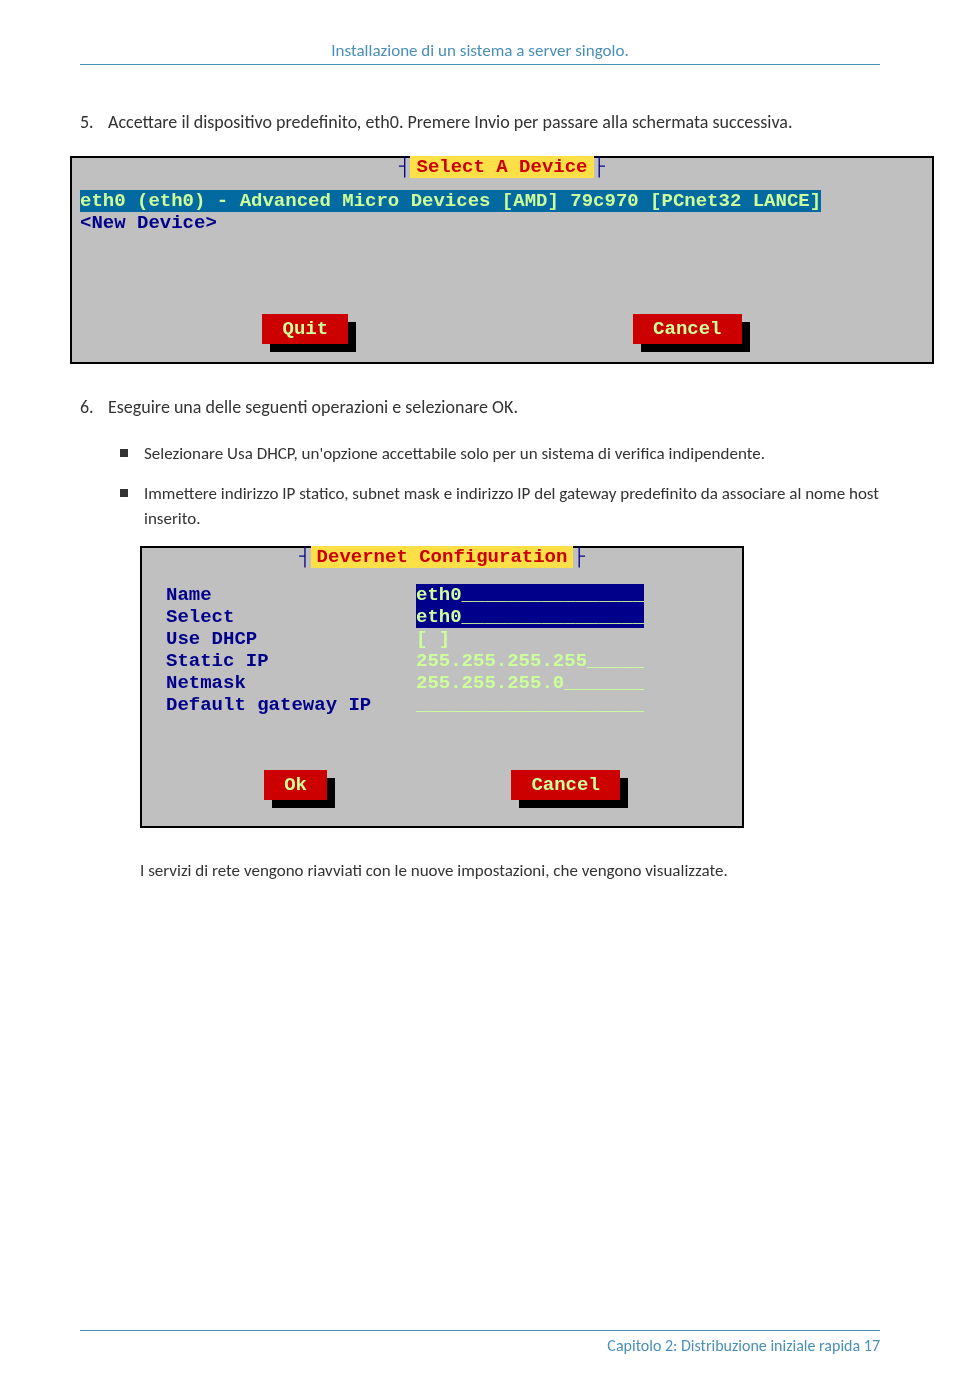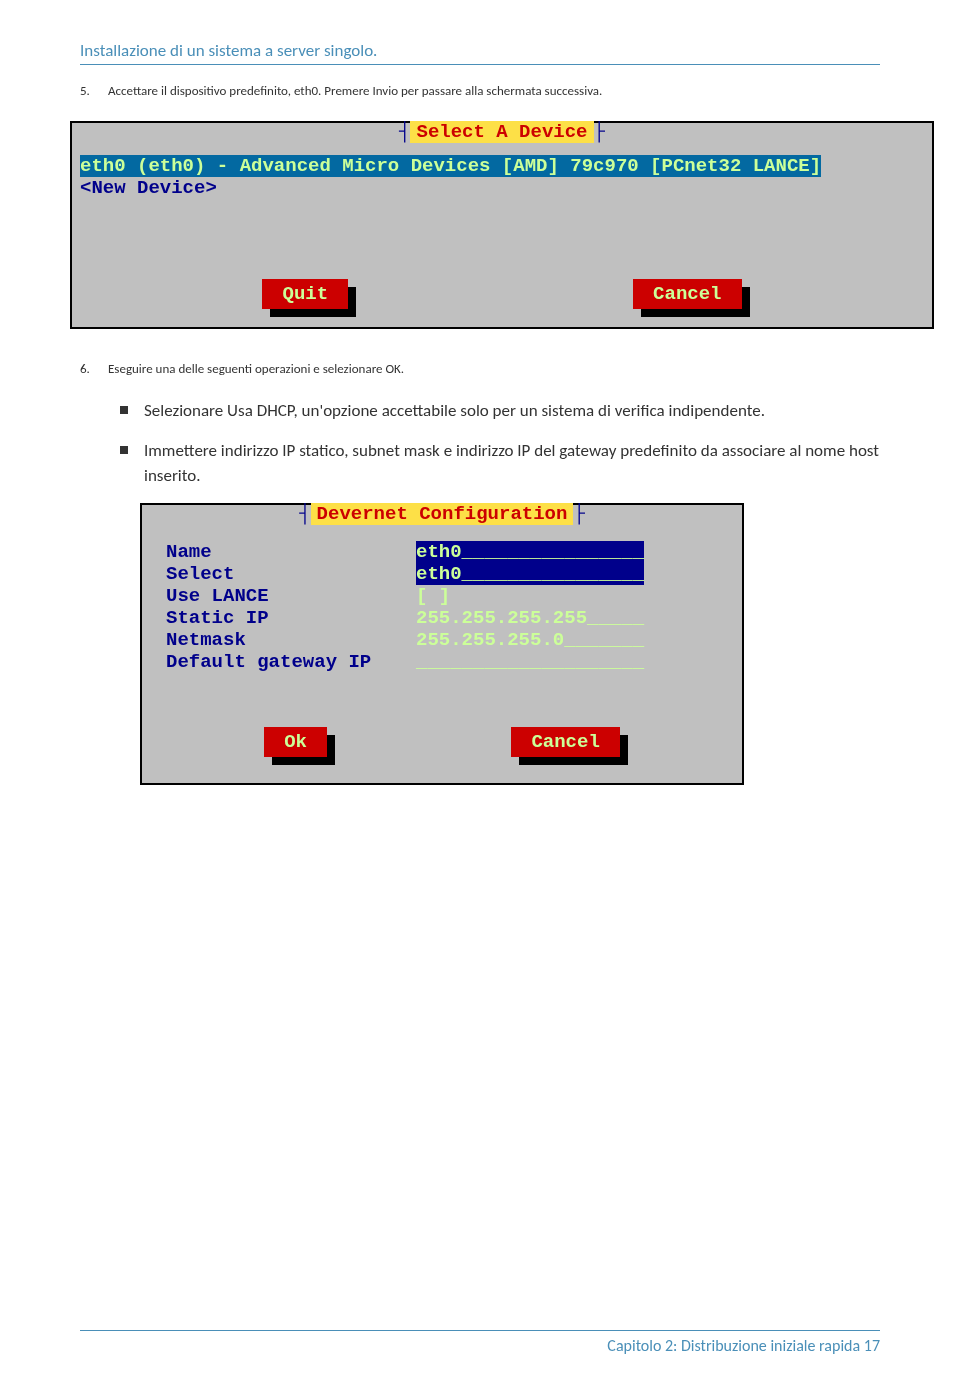--- a/index.html
+++ b/index.html
@@ -1,18 +1,18 @@
 <!DOCTYPE html>
 <html><head>
 <meta charset="utf-8">
 <style>
 body{margin:0;font-family:Calibri,Arial,sans-serif;background:#fff;color:#333;width:960px}
 .page{padding:40px 80px 30px 80px;min-height:1385px;box-sizing:border-box;position:relative}
-.header-title{color:#4a8fb8;font-family:'Segoe UI',Calibri,sans-serif;font-size:17px;text-align:left;border-bottom:1px solid #4a8fb8;padding-bottom:3px;margin-bottom:16px;font-weight:400}
-.step{margin:0 0 20px 0;font-size:13px;line-height:1.5}
+.header-title{color:#4a8fb8;font-family:'Segoe UI',Calibri,sans-serif;font-size:17px;text-align:center;border-bottom:1px solid #4a8fb8;padding-bottom:3px;margin-bottom:44px;font-weight:400}
+.step{margin:0 0 20px 0;font-size:18px;line-height:1.5}
 .step-num{display:inline-block;width:28px}
 .bullet-item{margin:0 0 14px 40px;font-size:17px;line-height:1.5;display:flex}
 .bullet-item .sq{display:inline-block;width:8px;height:8px;background:#333;margin:8px 16px 0 0;flex-shrink:0}
 .term-box{background:#c0c0c0;border:2px solid #000;margin:10px 0 30px 0;font-family:'Courier New',monospace;font-size:19px;font-weight:bold;color:#00008b;position:relative}
 .term-title{text-align:center;position:relative;top:-2px}
 .term-title-text{background:#fde047;padding:0 6px;color:#c00;position:relative;display:inline-block}
 .term-title-pipe{color:#00008b}
 .term-content{padding:4px 8px 18px 8px}
 .term-list-row{white-space:pre}
 .term-highlight{background:#0369a1;color:#cf9}
@@ -75,21 +75,21 @@
     <div class="term2-content" id="cfg-rows">
         <div class="cfg-row">
           <span class="cfg-label">Name</span>
           <span class="cfg-val-h">eth0________________</span>
         </div>
         <div class="cfg-row">
           <span class="cfg-label">Select</span>
           <span class="cfg-val-h">eth0________________</span>
         </div>
         <div class="cfg-row">
-          <span class="cfg-label">Use LANCE</span>
+          <span class="cfg-label">Use DHCP</span>
           <span class="cfg-val">[ ]</span>
         </div>
         <div class="cfg-row">
           <span class="cfg-label">Static IP</span>
           <span class="cfg-val">255.255.255.255_____</span>
         </div>
         <div class="cfg-row">
           <span class="cfg-label">Netmask</span>
           <span class="cfg-val">255.255.255.0_______</span>
         </div>
@@ -103,18 +103,19 @@
           <div class="term-btn-shadow"></div>
           <div class="term-btn-face">Ok</div>
         </div>
       <div class="term-btn">
           <div class="term-btn-shadow"></div>
           <div class="term-btn-face">Cancel</div>
         </div>
     </div>
   </div>
 
+  <div style="margin:20px 0 0 60px;font-size:17px;line-height:1.5">I servizi di rete vengono riavviati con le nuove impostazioni, che vengono visualizzate.</div>
 
   <div class="footer">
     <span>Capitolo 2: Distribuzione iniziale rapida</span>
     <span class="pn">17</span>
   </div>
 </div>
 
 </body></html>

